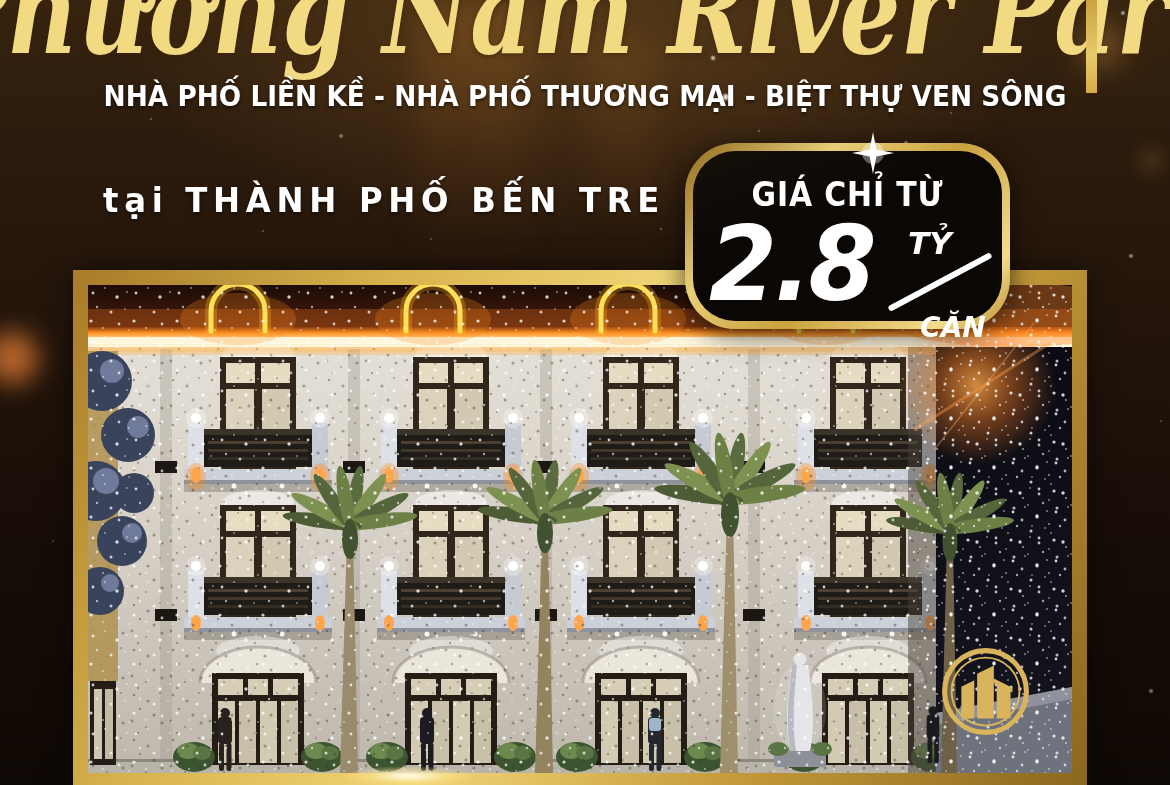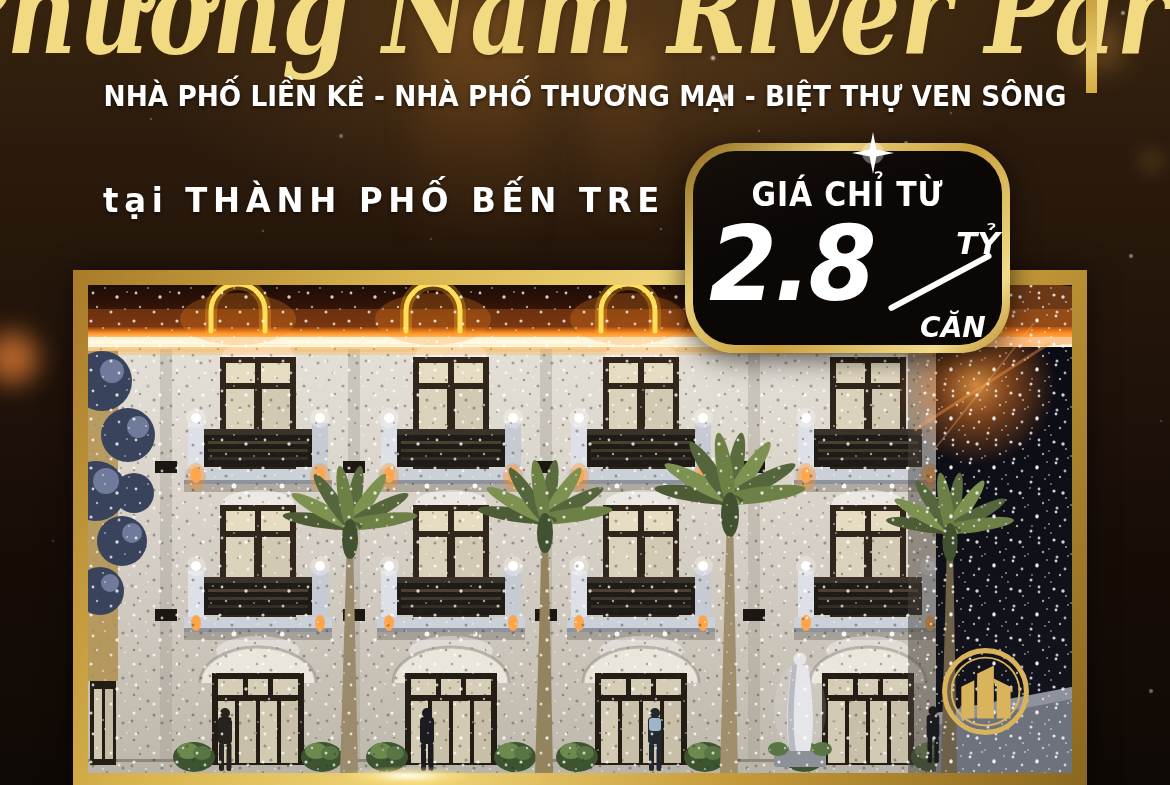--- a/index.html
+++ b/index.html
@@ -61,34 +61,34 @@
     position:absolute;left:73px;top:270px;width:1014px;height:518px;
     background:linear-gradient(118deg,#a87b28 0%,#d9b44e 26%,#f1d678 48%,#c59a3a 72%,#8a671f 100%);
     box-shadow:0 0 24px rgba(0,0,0,.55);
   }
   .photo{position:absolute;left:15px;top:15px;width:984px;height:488px;display:block;background:#120b07;}
   .frame-flare{position:absolute;left:343px;top:766px;width:130px;height:20px;border-radius:50%;
     background:radial-gradient(ellipse at center,rgba(255,255,240,.95),rgba(255,230,150,.45) 42%,transparent 72%);
     pointer-events:none;}
   
   .badge{
-    position:absolute;left:685px;top:143px;width:325px;height:210px;border-radius:50px;
+    position:absolute;left:685px;top:143px;width:325px;height:186px;border-radius:50px;
     border:8px solid transparent;
     background:linear-gradient(160deg,#16100a,#0b0705 40%,#0b0705) padding-box,
                linear-gradient(135deg,#8f6a1e 0%,#e9cf78 30%,#caa23f 55%,#f3dc8a 85%,#b88c2e 100%) border-box;
     box-shadow:0 6px 28px rgba(0,0,0,.65);
     color:#fff;box-sizing:border-box;
   }
   .badge-star{position:absolute;left:158px;top:-20px;width:44px;height:44px;pointer-events:none;}
   .badge-label{margin-top:26px;text-align:center;font-weight:800;font-size:34px;line-height:1;
     letter-spacing:1px;transform:scaleX(.88);transform-origin:center;}
   .badge-price-row{display:flex;justify-content:center;align-items:flex-start;margin-top:6px;font-style:italic;}
   .badge-amount{font-weight:800;font-size:104px;line-height:.92;letter-spacing:-3px;transform:scaleX(.94);transform-origin:left top;}
   .badge-unit{position:relative;width:100px;height:102px;margin-left:2px;margin-top:6px;}
-  .unit-top{position:absolute;left:22px;top:2px;font-weight:800;font-size:31px;margin-left:48px;}
+  .unit-top{position:absolute;left:22px;top:2px;font-weight:800;font-size:31px;}
   .unit-slash{position:absolute;left:-4px;top:56px;width:116px;height:6px;border-radius:3px;background:#fff;
     transform:rotate(-28deg);}
   .unit-bottom{position:absolute;left:34px;top:62px;font-weight:800;font-size:28px;margin-top:26px;}
   
   .logo{position:absolute;left:939px;top:645px;width:93px;height:93px;pointer-events:none;}
 </style>
 </head>
 <body>
 
 <div class="poster">

